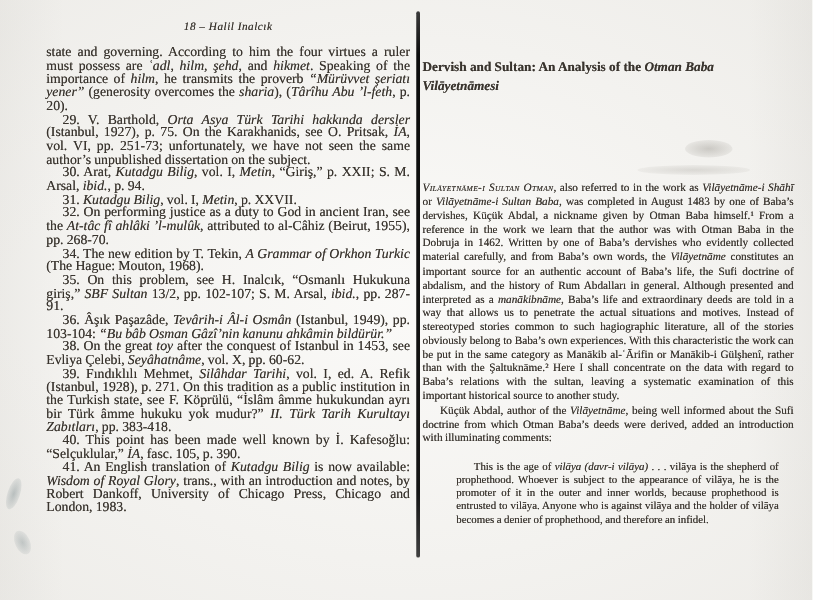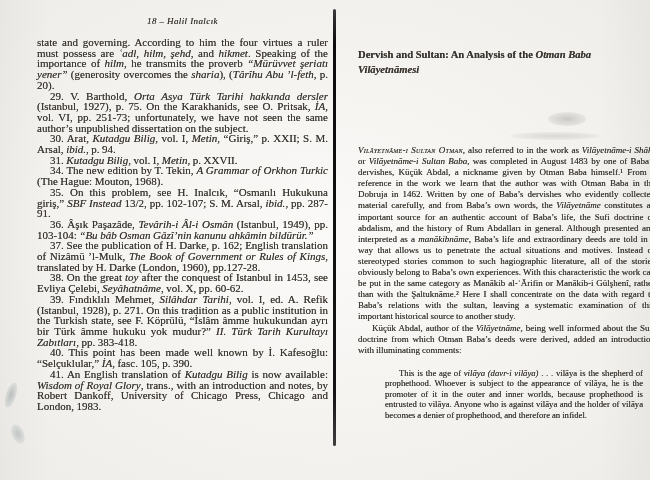--- a/index.html
+++ b/index.html
@@ -54,21 +54,21 @@
   .notes p {
     margin: 0;
     font-size: 11px;
     line-height: 10.7px;
     text-align: justify;
     word-spacing: -0.2px;
   }
   .notes p.indented { text-indent: 13px; }
 
   
-  .right-page { left: 358px; top: 48px; width: 297px; }
+  .right-page { left: 338px; top: 48px; width: 297px; }
   .chapter-title {
     font-weight: bold;
     font-size: 10.6px;
     line-height: 14.5px;
     margin: 0 0 68px 0;
   }
   .body-para {
     margin: 0;
     font-size: 9px;
     line-height: 11.1px;
@@ -103,24 +103,24 @@
   <div class="smudge s3"></div>
   <div class="smudge s4"></div>
 
   <div class="page left-page">
     <p class="running-head">18 – Halil Inalcık</p>
     <div class="notes">
         <p class="">state and governing. According to him the four virtues a ruler must possess are <i>ʿadl, hilm, şehd</i>, and <i>hikmet</i>. Speaking of the importance of <i>hilm</i>, he transmits the proverb <i>“Mürüvvet şeriatı yener”</i> (generosity overcomes the <i>sharia</i>), (<i>Târîhu Abu ’l-feth</i>, p. 20).</p>
         <p class="indented">29. V. Barthold, <i>Orta Asya Türk Tarihi hakkında dersler</i> (Istanbul, 1927), p. 75. On the Karakhanids, see O. Pritsak, <i>İA</i>, vol. VI, pp. 251-73; unfortunately, we have not  seen the same author’s unpublished dissertation on the subject.</p>
         <p class="indented">30. Arat, <i>Kutadgu Bilig</i>, vol. I, <i>Metin</i>, “Giriş,” p. XXII; S. M. Arsal, <i>ibid.</i>, p. 94.</p>
         <p class="indented">31. <i>Kutadgu Bilig</i>, vol. I, <i>Metin</i>, p. XXVII.</p>
+        <p class="indented">32. On performing justice as a duty to God in ancient Iran, see the <i>At-tâc fî ahlâki ’l-mulûk</i>, attributed to al-Câhiz (Beirut, 1955), pp. 268-70.</p>
         <p class="indented">34. The new edition by T. Tekin, <i>A Grammar of Orkhon Turkic</i> (The Hague: Mouton, 1968).</p>
-        <p class="indented">35. On this problem, see H. Inalcık, “Osmanlı Hukukuna giriş,” <i>SBF Instead</i> 13/2, pp. 102-107; S. M. Arsal, <i>ibid.</i>, pp. 287-91.</p>
+        <p class="indented">35. On this problem, see H. Inalcık, “Osmanlı Hukukuna giriş,” <i>SBF Sultan</i> 13/2, pp. 102-107; S. M. Arsal, <i>ibid.</i>, pp. 287-91.</p>
         <p class="indented">36. Âşık Paşazâde, <i>Tevârih-i Âl-i Osmân</i> (Istanbul, 1949), pp. 103-104: <i>“Bu bâb Osman Gâzî’nin kanunu ahkâmin bildürür.”</i></p>
-        <p class="indented">37. See the publication of H. Darke, p. 162; English translation of Nizâmü ’l-Mulk, <i>The Book of Government or Rules of Kings</i>, translated by H. Darke (London, 1960), pp.127-28.</p>
         <p class="indented">38. On the great <i>toy</i> after the conquest of Istanbul in 1453, see Evliya Çelebi, <i>Seyâhatnâme</i>, vol. X, pp. 60-62.</p>
         <p class="indented">39. Fındıklılı Mehmet, <i>Silâhdar Tarihi</i>, vol. I, ed. A. Refik (Istanbul, 1928), p. 271. On this tradition as a public institution in the Turkish state, see F. Köprülü, “İslâm âmme hukukundan ayrı bir Türk âmme hukuku yok mudur?” <i>II. Türk Tarih Kurultayı Zabıtları</i>, pp. 383-418.</p>
         <p class="indented">40. This point has been made well known by İ. Kafesoğlu: “Selçuklular,” <i>İA</i>, fasc. 105, p. 390.</p>
         <p class="indented">41. An English translation of <i>Kutadgu Bilig</i> is now available: <i>Wisdom of Royal Glory</i>, trans., with an introduction and notes, by Robert Dankoff, University of Chicago Press, Chicago and London, 1983.</p>
       </div>
   </div>
 
   <div class="page right-page">
     <h1 class="chapter-title">Dervish and Sultan: An Analysis of the <i>Otman Baba<br>Vilāyetnāmesi</i></h1>
 

